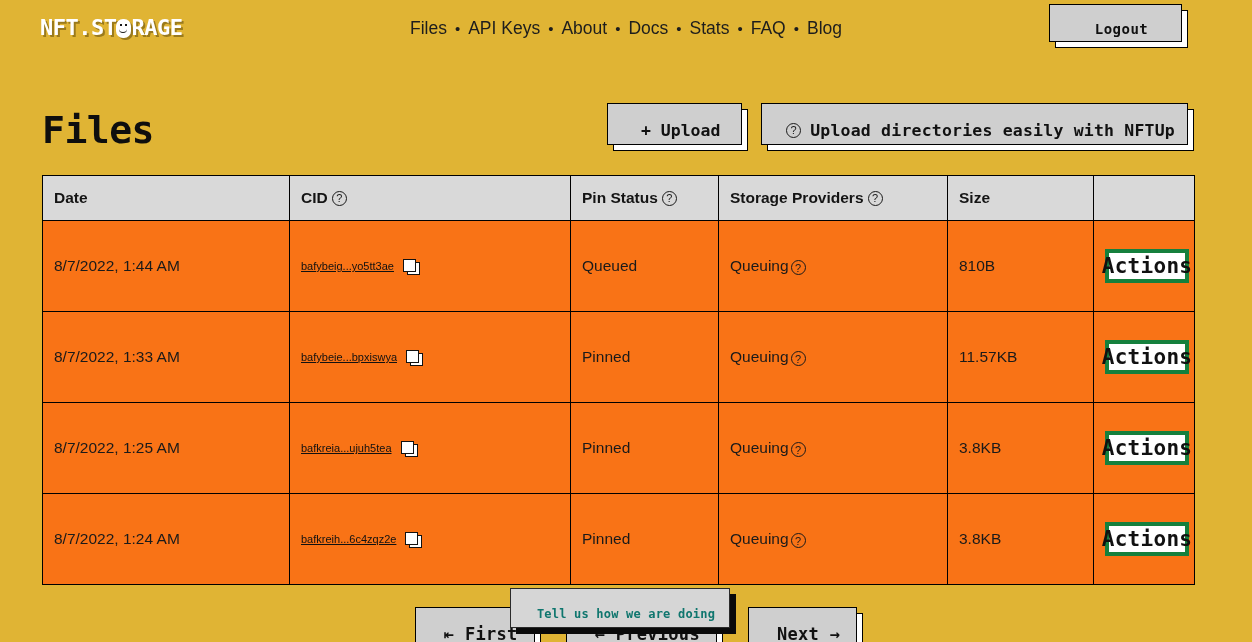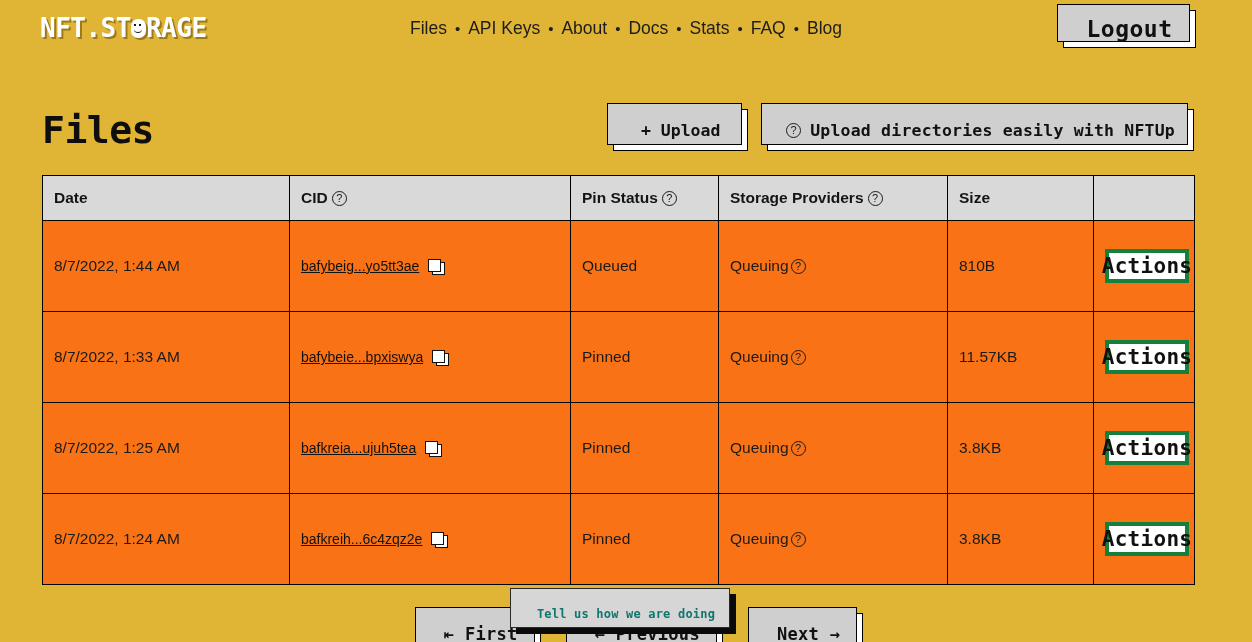--- a/index.html
+++ b/index.html
@@ -22,21 +22,21 @@
     height: 56px;
     display: flex;
     align-items: center;
     padding: 0 0 0 40px;
     position: relative;
   }
 
   .logo {
     font-family: "DejaVu Sans Mono", monospace;
     font-weight: bold;
-    font-size: 26px;
+    font-size: 22px;
     letter-spacing: -0.5px;
     color: #fff;
     text-shadow: 2px 2px 0 #9a7a1c;
     display: flex;
     align-items: center;
     line-height: 1;
     user-select: none;
   }
   .logo .smiley {
     display: inline-block;
@@ -109,25 +109,25 @@
     position: absolute;
     top: -7px; left: -7px;
     width: 100%; height: 100%;
     background: #cfcfcf;
     border: 1px solid #000;
     z-index: -1;
   }
 
   .btn-logout {
     position: absolute;
-    right: 56px;
+    right: 64px;
     top: 10px;
     width: 133px;
     height: 38px;
-    font-size: 23px;
+    font-size: 14px;
     letter-spacing: 0.5px;
   }
 
   
   .page-head {
     margin-top: 50px;
     padding: 0 58px 0 42px;
     display: flex;
     align-items: center;
     justify-content: space-between;
@@ -226,21 +226,21 @@
   .col-sp       { width: 229px; }
   .col-size     { width: 146px; }
   .col-actions  { width: 101px; }
 
   .th-inner { display: inline-flex; align-items: center; gap: 4px; }
 
   .cid-cell { display: flex; align-items: center; gap: 9px; }
   .cid-link {
     color: #111;
     text-decoration: underline;
-    font-size: 14px;
+    font-size: 11px;
     cursor: pointer;
   }
   
   .copy-icon {
     position: relative;
     display: inline-block;
     width: 16px; height: 15px;
     flex: none;
     cursor: pointer;
   }
@@ -254,21 +254,21 @@
   }
   .copy-icon::after {
     content: "";
     position: absolute;
     left: 0px; top: 0px;
     width: 11px; height: 11px;
     border: 1.4px solid #111;
     background: #fff;
   }
 
-  .sp-cell { display: inline-flex; align-items: center; gap: 2px; }
+  .sp-cell { display: inline-flex; align-items: flex-end; gap: 2px; }
 
   .btn-actions {
     width: 84px;
     height: 34px;
     font-size: 21px;
     letter-spacing: 0.3px;
     border: 4px solid #15803d;
     background: #fff;
   }
   .btn-actions::before { display: none; }

